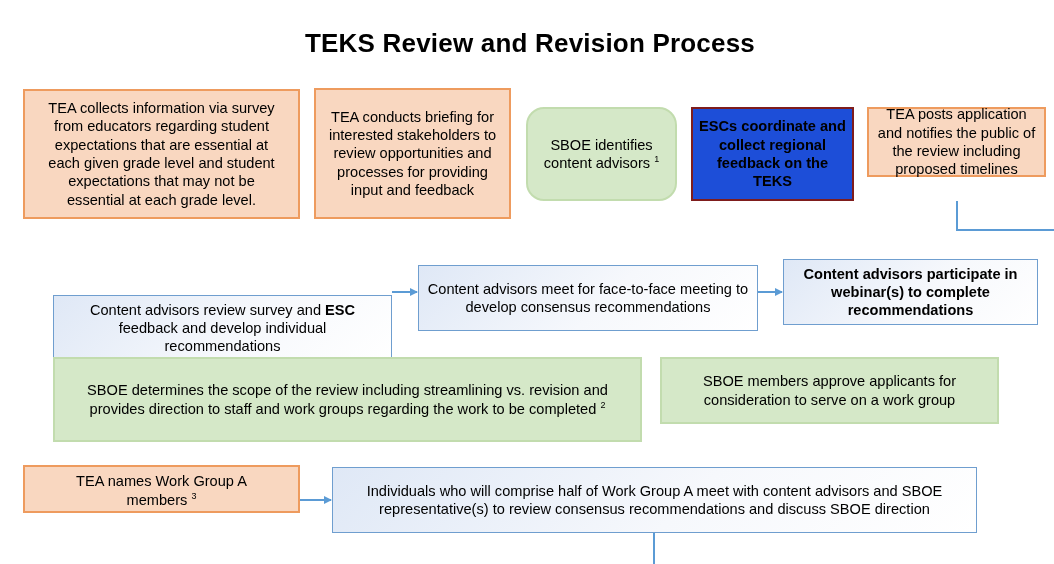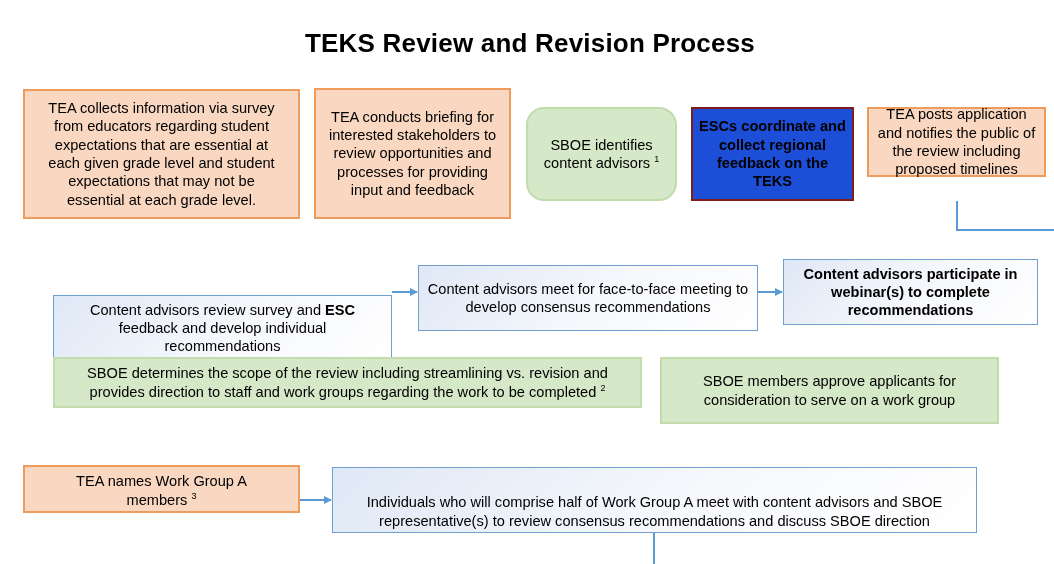--- a/index.html
+++ b/index.html
@@ -53,39 +53,39 @@
 </div>
 
 <div class="box blue" style="left:418px; top:259px; width:340px; height:66px; padding: 2px 6px; margin-top: 6px;">
   <span>Content advisors meet for face-to-face meeting to develop consensus recommendations</span>
 </div>
 
 <div class="box blue" style="left:783px; top:259px; width:255px; height:66px; padding: 2px 18px; font-weight: bold;">
   <span>Content advisors participate in webinar(s) to complete recommendations</span>
 </div>
 
-<div class="box green" style="left:53px; top:357px; width:589px; height:51px; padding: 2px 12px;">
+<div class="box green" style="left:53px; top:357px; width:589px; height:85px; padding: 2px 12px;">
   <span>
     <span>SBOE determines the scope of the review including streamlining vs. revision and provides direction to staff and work groups regarding the work to be completed</span>
     <sup>2</sup>
   </span>
 </div>
 
 <div class="box green" style="left:660px; top:357px; width:339px; height:67px; padding: 2px 26px;">
   <span>SBOE members approve applicants for consideration to serve on a work group</span>
 </div>
 
 <div class="box orange" style="left:23px; top:465px; width:277px; height:48px;align-items:flex-end;">
   <span>
     <span>TEA names Work Group A members</span>
     <sup>3</sup>
   </span>
 </div>
 
-<div class="box blue" style="left:332px; top:467px; width:645px; height:66px; padding: 2px 12px; align-items: flex-end;">
+<div class="box blue" style="left:332px; top:467px; width:645px; height:66px; padding: 2px 12px;">
   <span>Individuals who will comprise half of Work Group A meet with content advisors and SBOE representative(s) to review consensus recommendations and discuss SBOE direction</span>
 </div>
 
 <svg class="connectors" width="1054" height="564">
   <defs>
     <marker id="arrowhead" markerWidth="8" markerHeight="8" refX="7" refY="4" orient="auto" markerUnits="userSpaceOnUse">
       <path d="M0,0 L8,4 L0,8 Z" fill="#5b9bd5"></path>
     </marker>
   </defs>
 

